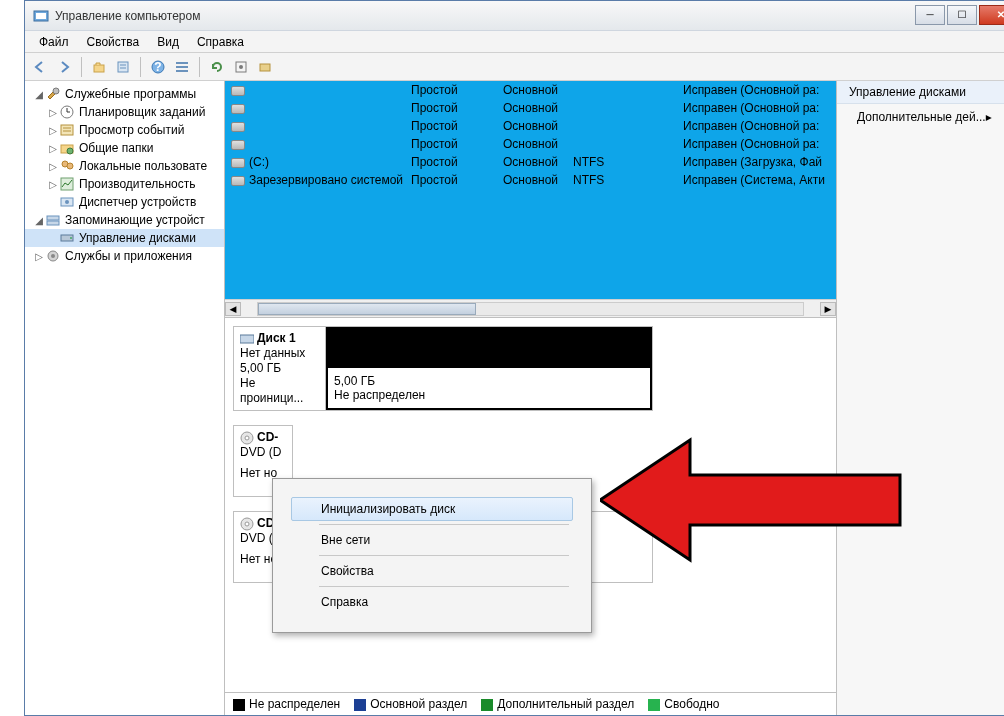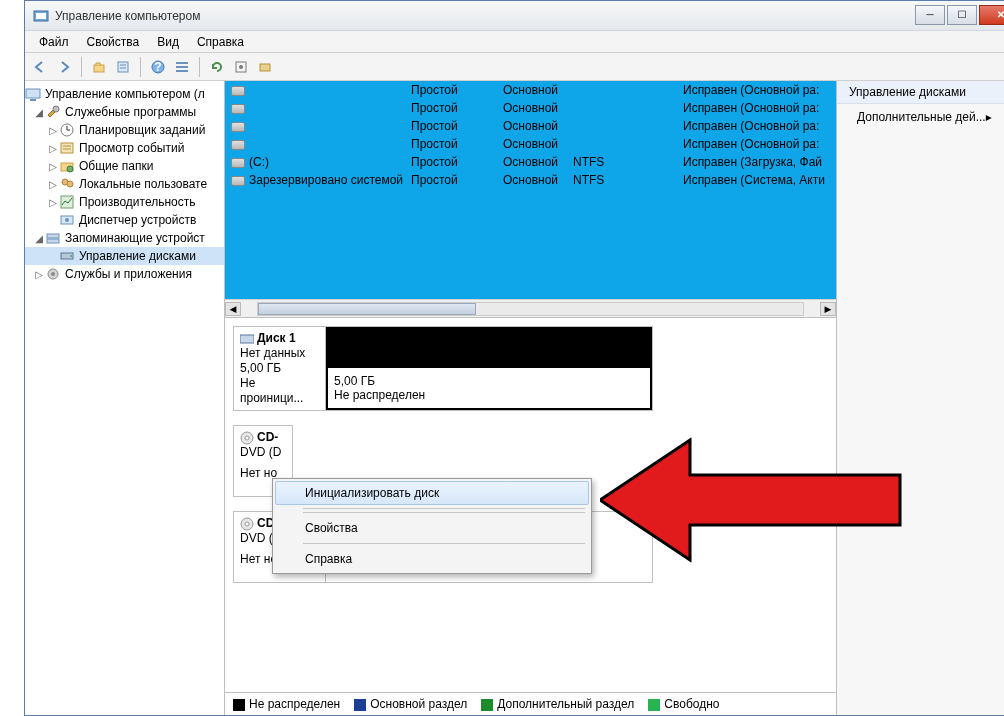--- a/index.html
+++ b/index.html
@@ -69,21 +69,21 @@
 
 .legend { border-top:1px solid #bfbfbf; padding:4px 8px; display:flex; gap:14px; align-items:center; font-size:11px; background:#fff; }
 .legend .sw { width:12px; height:12px; display:inline-block; margin-right:4px; vertical-align:middle; }
 
 
 .right-pane .hdr { background:linear-gradient(#fdfdfd,#e9e9e9); padding:4px 8px; border-bottom:1px solid #cfcfcf; font-weight:bold; color:#003399; }
 .right-pane .section { background:#eaf1fa; padding:4px 12px; border-bottom:1px solid #d7e1ec; display:flex; justify-content:space-between; cursor:pointer; }
 .right-pane .action { padding:6px 20px; cursor:pointer; display:flex; }
 
 
-.context-menu { position:absolute; left:272px; top:478px; width:320px; background:#f4f4f4; border:1px solid #9a9a9a; box-shadow:2px 3px 6px rgba(0,0,0,.3); padding:2px; z-index:50; }
+.context-menu { position:absolute; left:272px; top:478px; width:320px; background:#f4f4f4; border:1px solid #9a9a9a; box-shadow:2px 3px 6px rgba(0,0,0,.3); padding:18px; z-index:50; }
 .context-menu .cm-item { padding:5px 14px 5px 30px; cursor:pointer; font-size:12px; }
 .context-menu .cm-item:hover, .context-menu .cm-item.hl { background:linear-gradient(#eaf3fd,#d6e8fb); border:1px solid #a8c8e4; padding:4px 13px 4px 29px; border-radius:2px; }
 .context-menu .cm-sep { height:1px; background:#c8c8c8; margin:3px 4px 3px 28px; }
 
 
 .red-arrow { position:absolute; left:600px; top:430px; z-index:60; pointer-events:none; }
 
 
 svg { display:block; }
 </style>
@@ -170,30 +170,20 @@
         <svg width="14" height="14">
           <rect x="2" y="4" width="10" height="7" fill="#e8cf8a" stroke="#b5923e"></rect>
         </svg>
       </div>
   </div>
 
   <div class="client">
 
     <div class="left-pane">
       <div class="tree">
-        <div class="tree-node">
-          <span class="tree-spacer" style="width:0"></span>
-          <span class="tree-icon">
-              <svg width="16" height="16">
-                <rect x="1" y="3" width="14" height="9" fill="#cfe1f3" stroke="#6b93bd"></rect>
-                <rect x="5" y="13" width="6" height="2" fill="#6b93bd"></rect>
-              </svg>
-            </span>
-          <span class="tree-label">Управление компьютером (л</span>
-        </div>
         <div class="tree-node">
           <span class="tree-spacer" style="width:8px"></span>
             <span class="tree-toggle">◢</span>
           <span class="tree-icon">
               <svg width="16" height="16">
                 <path d="M3 11 L8 6 L10 8 L5 13 Z" fill="#d7a64a" stroke="#9a6e20"></path>
                 <circle cx="11" cy="5" r="3" fill="#c0c0c0" stroke="#7a7a7a"></circle>
               </svg>
             </span>
           <span class="tree-label">Служебные программы</span>
@@ -422,20 +412,21 @@
         <span>▸</span>
       </div>
     </div>
 
   </div>
 </div>
 
 <div class="context-menu">
   <div class="cm-item hl">Инициализировать диск</div>
   <div class="cm-sep"></div>
+  <div class="cm-item">Вне сети</div>
   <div class="cm-sep"></div>
   <div class="cm-item">Свойства</div>
   <div class="cm-sep"></div>
   <div class="cm-item">Справка</div>
 </div>
 
 <svg class="red-arrow" width="320" height="140">
   <polygon points="0,70 90,10 90,45 300,45 300,95 90,95 90,130" fill="#e11b1b" stroke="#000" stroke-width="3"></polygon>
 </svg>
 

